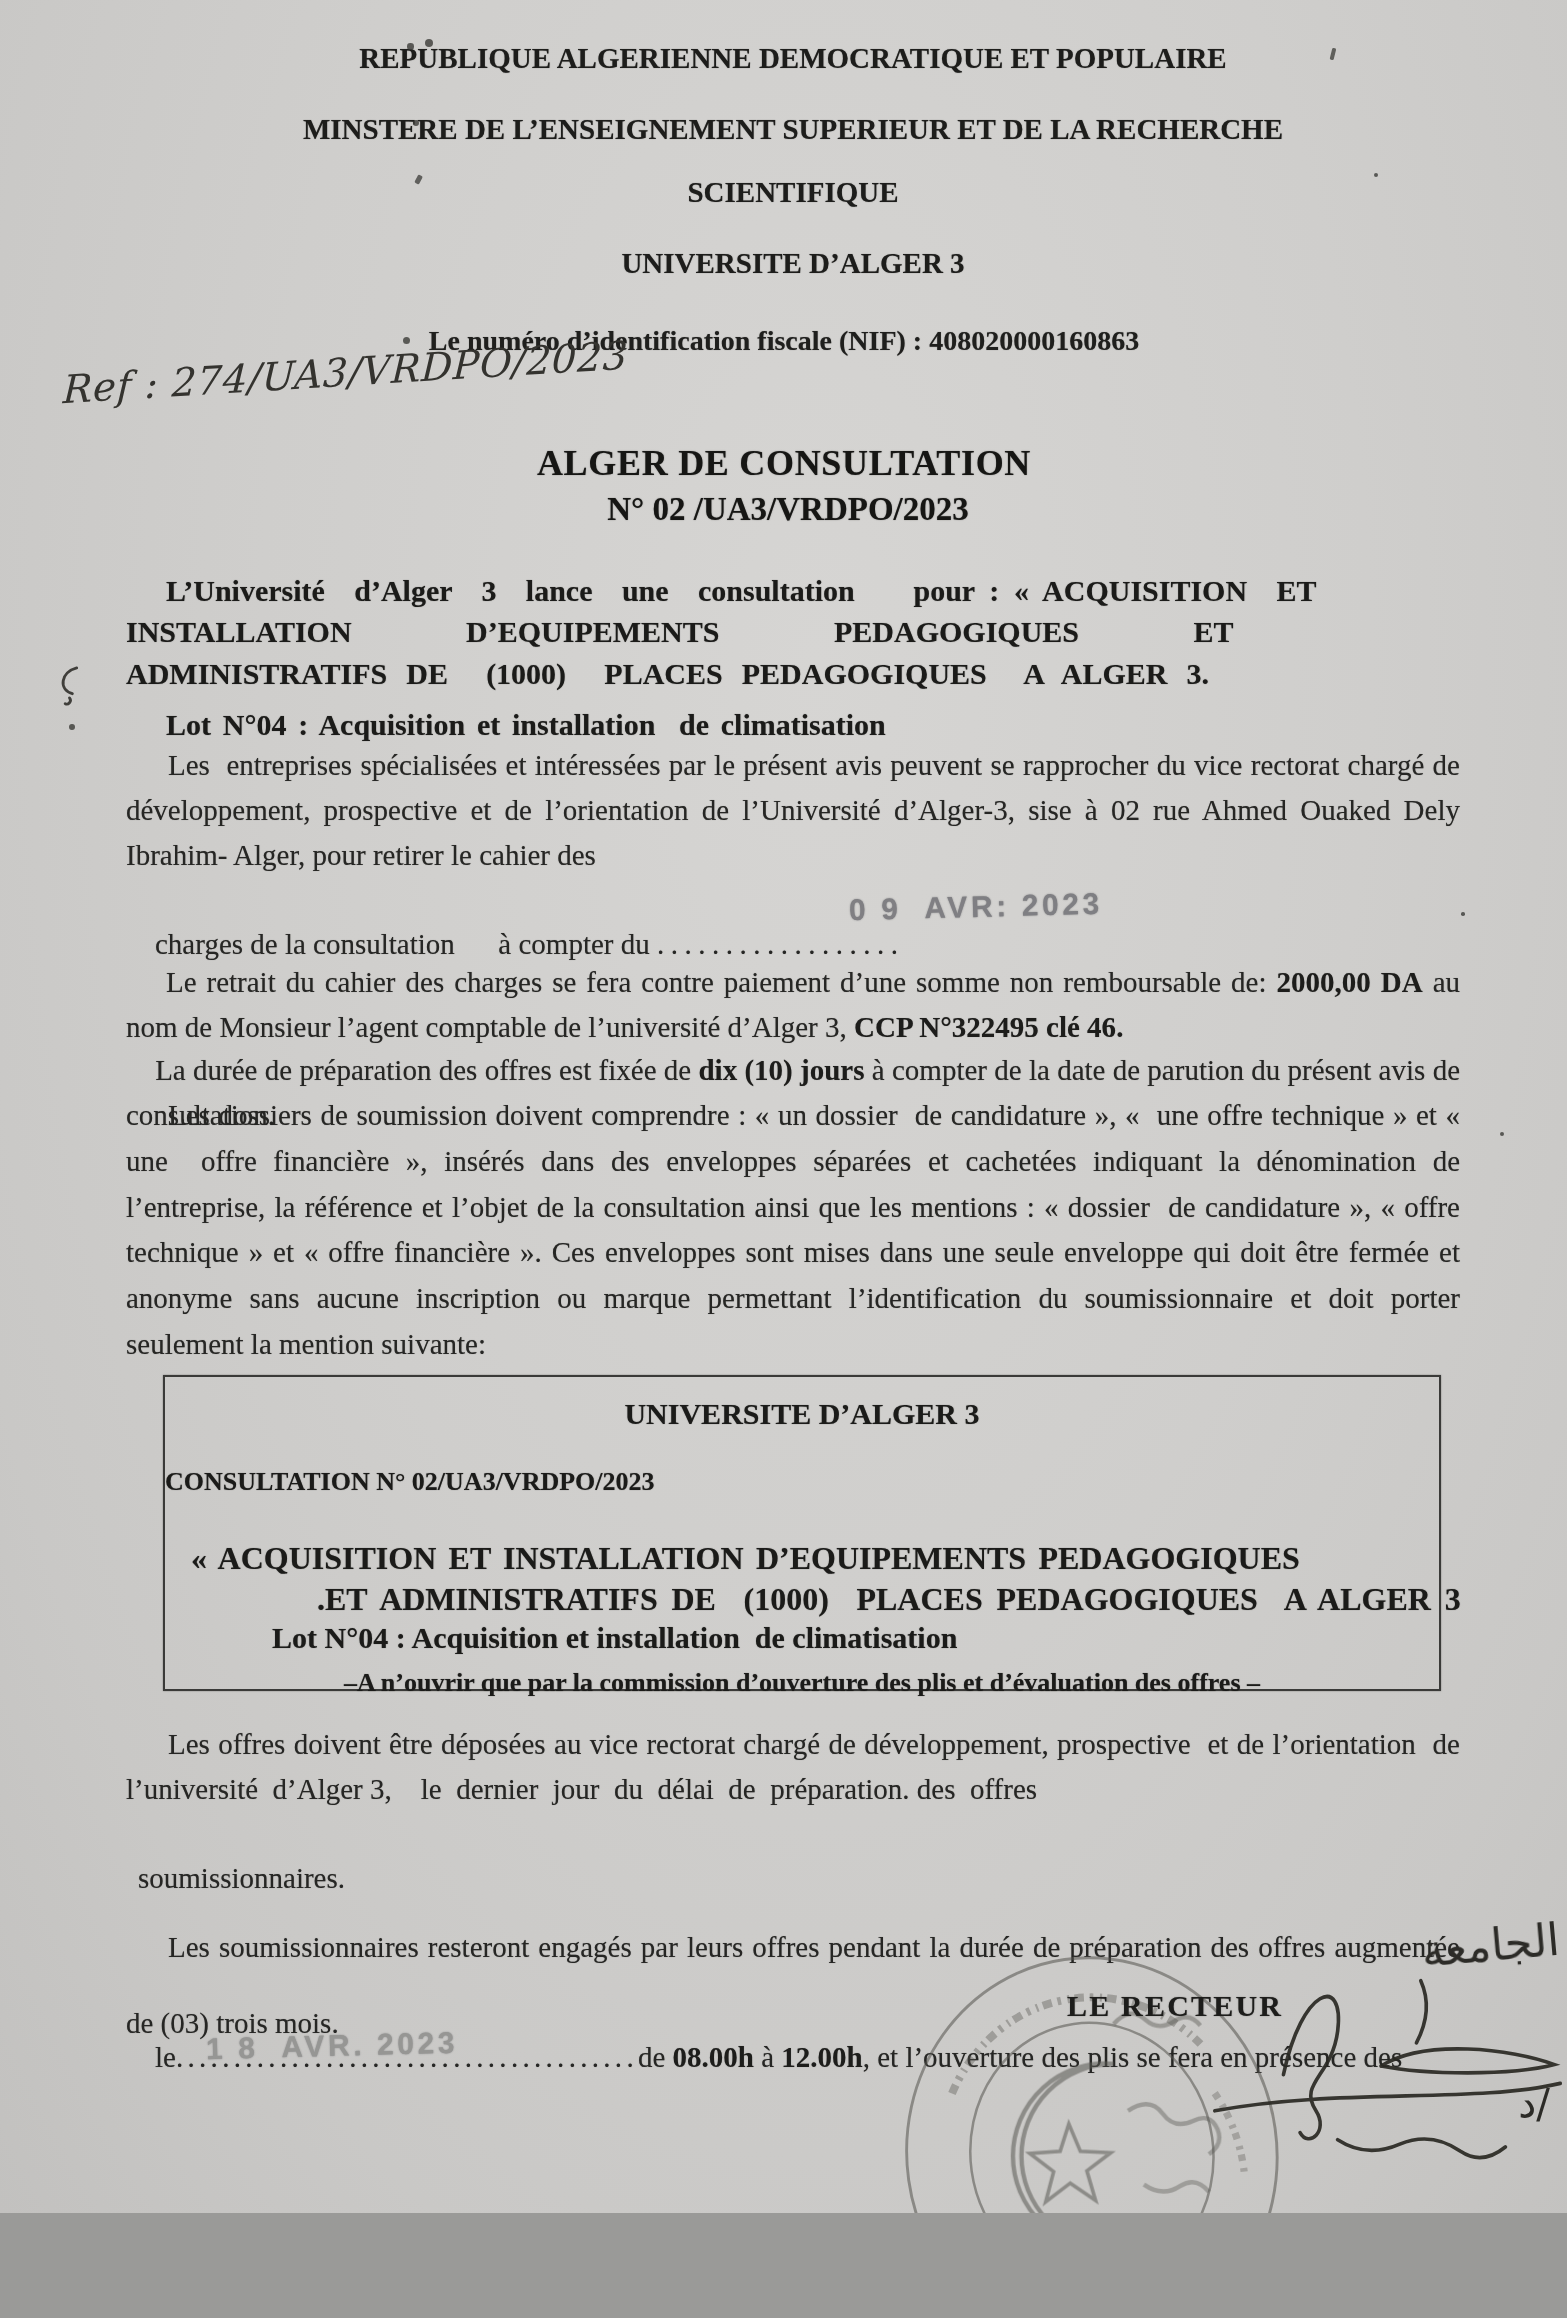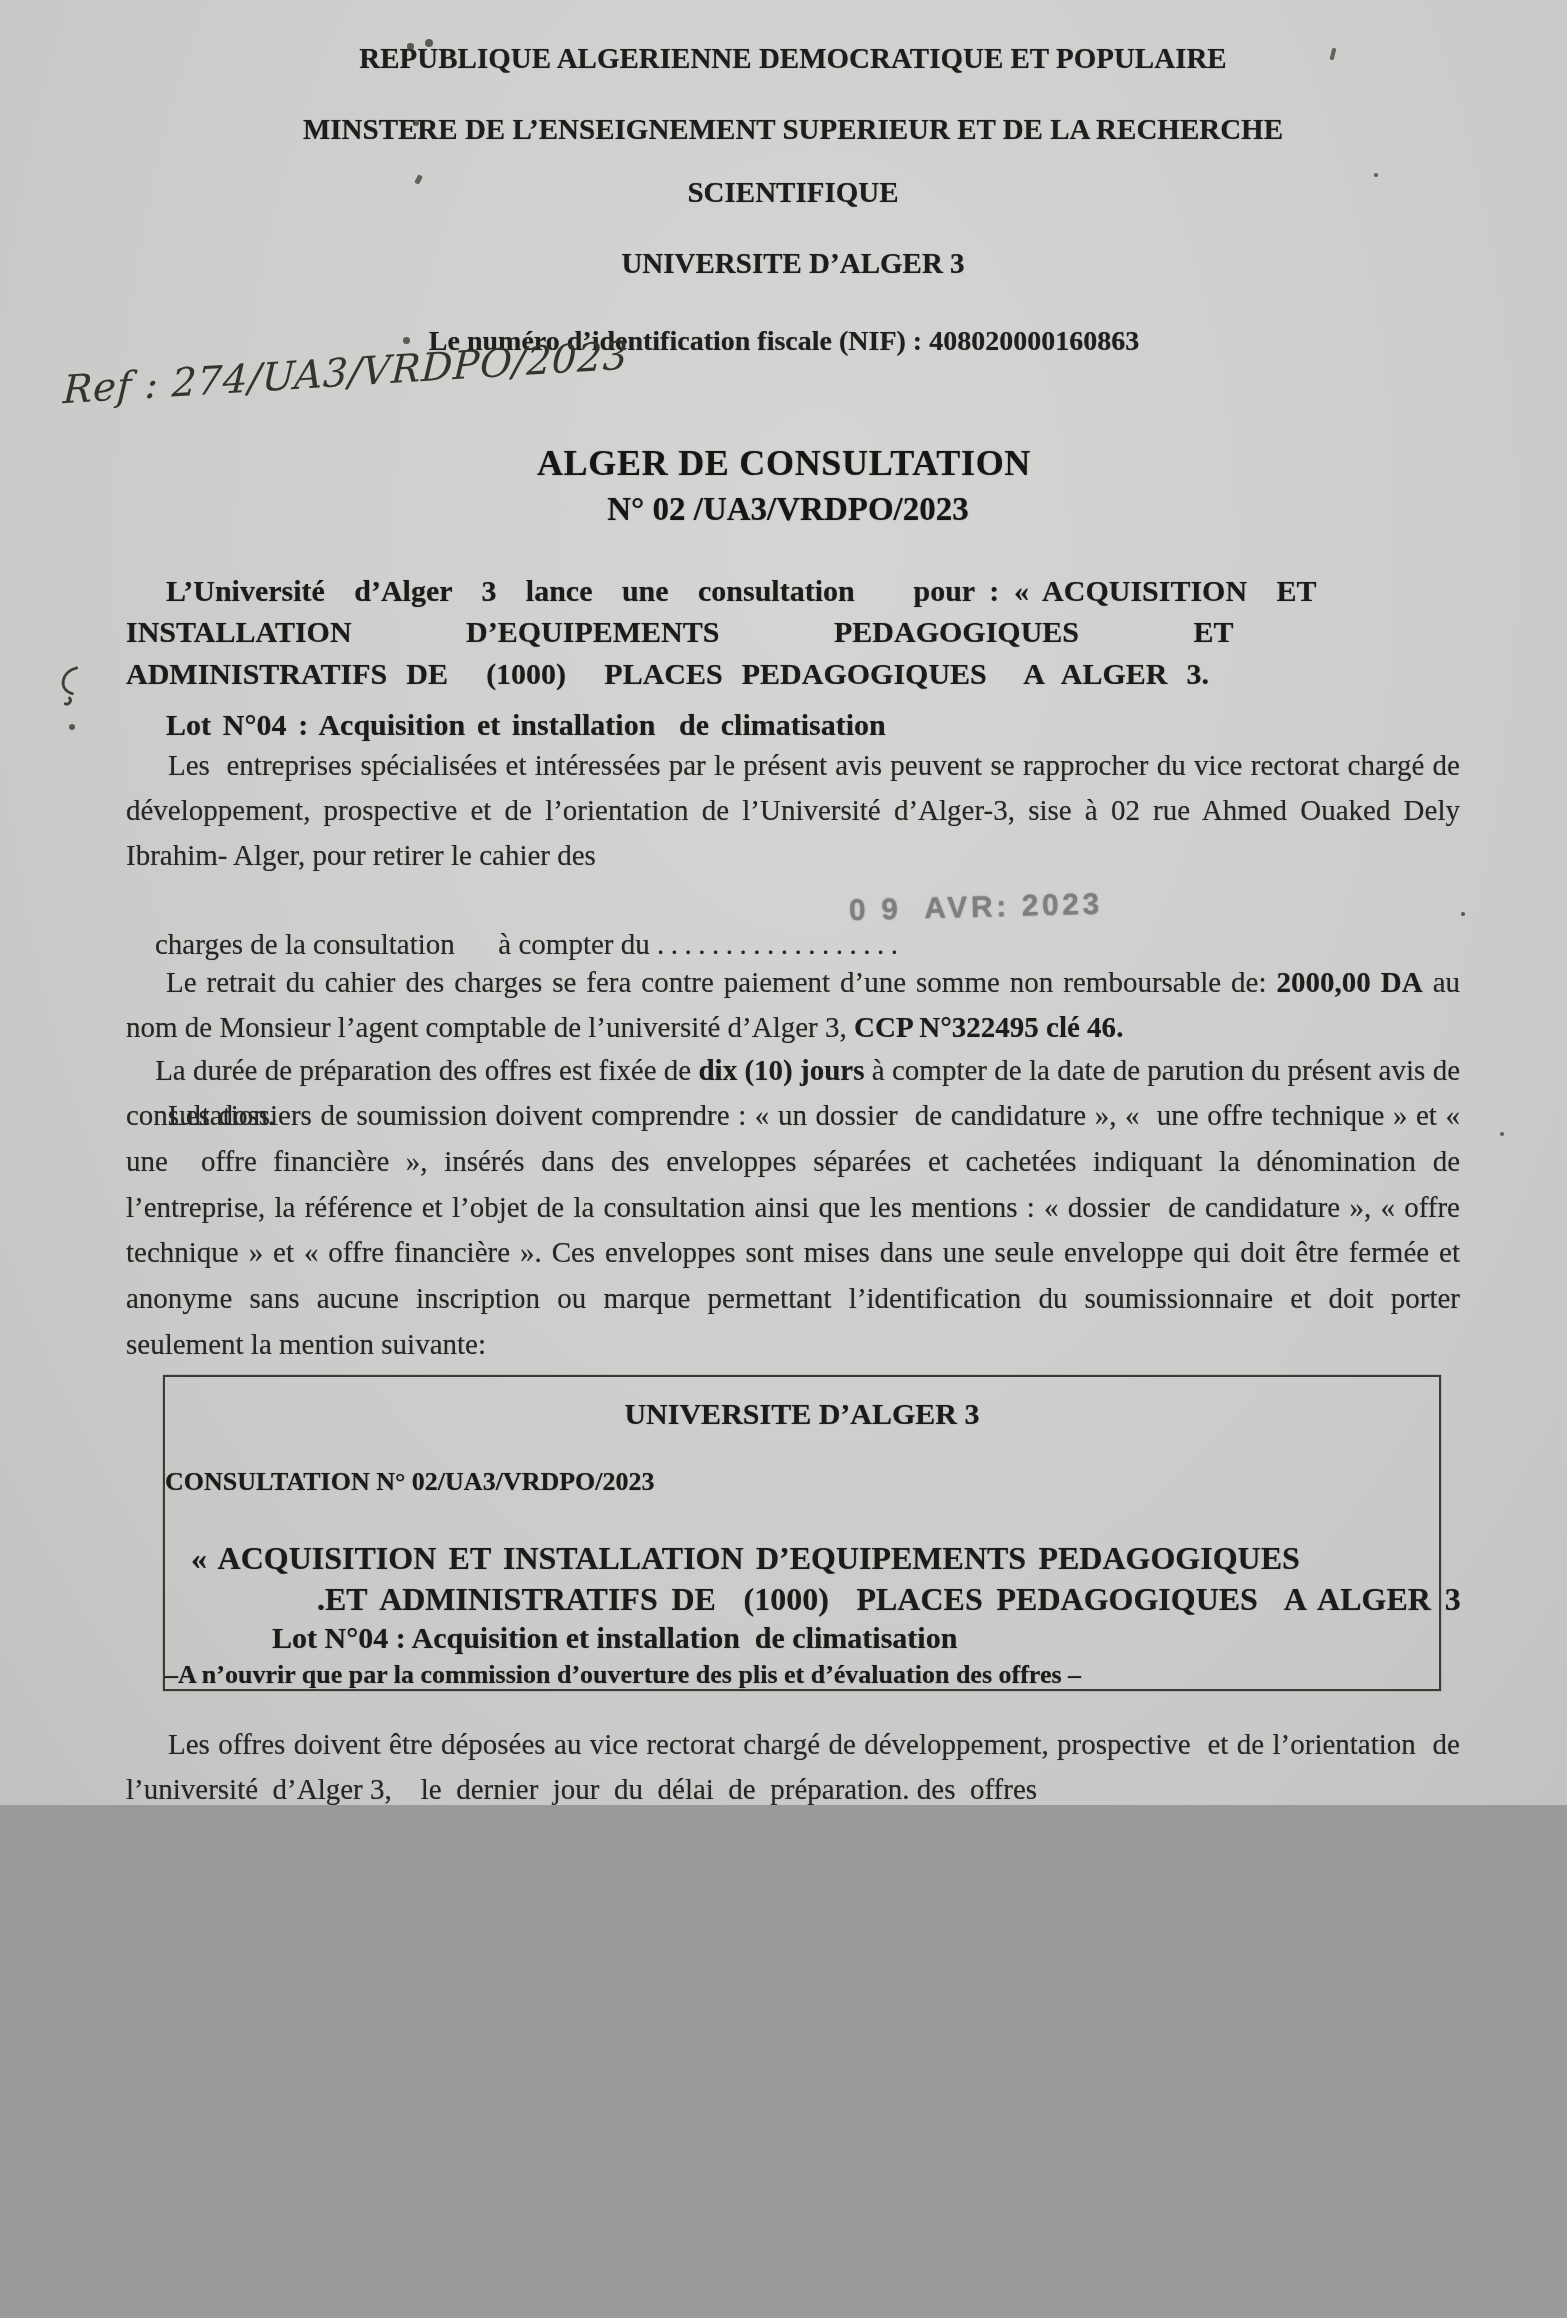--- a/index.html
+++ b/index.html
@@ -1,18 +1,18 @@
 <!DOCTYPE html>
 <html style="font-size:11.6px"><head>
 <meta charset="utf-8">
 <style>
   html,body{margin:0;padding:0;background:#9a9a98;}
   .page{
     position:relative;
-    width:1568px;height:1805px;
+    width:1568px;height:2213px;
     margin:0 auto;
     overflow:hidden;
     background:
       radial-gradient(ellipse at 52% 30%, #d6d5d3 0%, #cfcecc 48%, #c9c8c6 78%, #c2c1bf 100%);
     font-family:"Liberation Serif", serif;
     color:#262624;
   }
   .blk{position:absolute;left:126px;right:108px;}
   .center{text-align:center;left:0;right:0;}
   .hdr div{font-weight:bold;font-size:29px;color:#1d1d1b;text-align:center;
@@ -59,21 +59,21 @@
     border:2.2px solid #3a3a38;
     box-shadow:0 0 1.4px rgba(40,40,38,.5);
   }
   .noticebox > div{position:absolute;left:0;right:0;font-weight:bold;color:#1b1b19;
     text-shadow:0 0 1.1px rgba(25,25,23,.5);white-space:pre;}
   .nb1{top:20px;text-align:center;font-size:30px;}
   .nb2{top:90px;text-align:left;font-size:26px;}
   .nb3{top:163px;left:26px !important;font-size:32px;word-spacing:4.3px;}
   .nb4{top:204px;left:152px !important;font-size:32px;word-spacing:5.8px;}
   .nb5{top:244px;left:107px !important;font-size:30px;}
-  .nb6{top:283px;text-align:left;font-size:26px;}
+  .nb6{top:291px;text-align:center;font-size:26px;}
   .recteur{position:absolute;left:1067px;top:1989px;font-weight:bold;font-size:30px;
     color:#1d1d1b;letter-spacing:2.2px;text-shadow:0 0 1.2px rgba(25,25,23,.55);z-index:3;}
   .sealwrap{position:absolute;left:875px;top:1894px;width:694px;height:425px;z-index:2;}
   .speck{position:absolute;background:#3b3b37;border-radius:50%;opacity:.8;}
   .tick{position:absolute;background:#3b3b37;opacity:.75;border-radius:1.4px;}
 </style>
 </head>
 <body>
 
 <div class="page">

